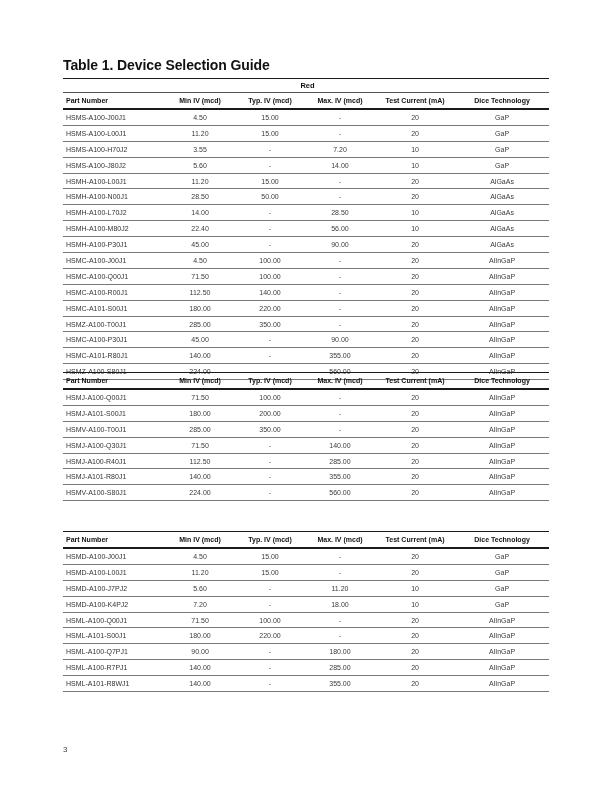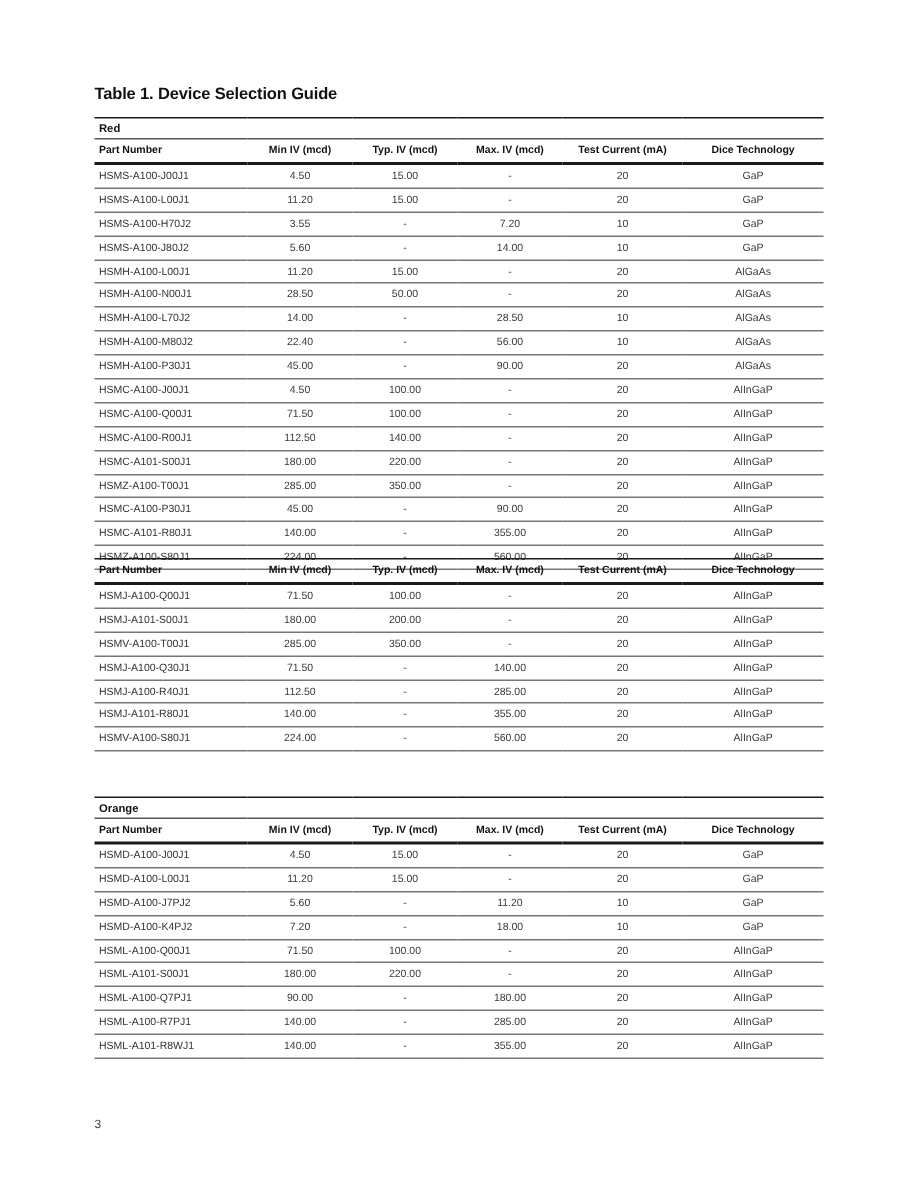--- a/index.html
+++ b/index.html
@@ -6,42 +6,42 @@
   .page{
     position:relative;
     width:612px;height:792px;
     background:#ffffff;
     font-family:"Liberation Sans",sans-serif;
     color:#333;
     overflow:hidden;
   }
   .doc-title{
     position:absolute;left:63px;top:57px;
-    font-size:11px;font-weight:bold;color:#111;
+    font-size:14px;font-weight:bold;color:#111;
     letter-spacing:-0.1px;margin:0;
   }
   .sel-table{
     position:absolute;left:63px;width:486px;
     border-collapse:collapse;table-layout:fixed;
     font-size:7px;color:#333;
     border-top:1px solid #1a1a1a;
     border-bottom:1px solid #1a1a1a;
   }
   .t-red{top:78px;}
   .t-redorange{top:372px;}
   .t-orange{top:531px;}
   col.c-part{width:21.0%;}
   col.c-min{width:14.4%;}
   col.c-typ{width:14.4%;}
   col.c-max{width:14.4%;}
   col.c-test{width:16.5%;}
   col.c-dice{width:19.3%;}
   tr.label-row td{
     height:12px;font-weight:bold;font-size:7.5px;color:#111;
-    text-align:left;padding:0 0 1px 3px;vertical-align:middle;
+    text-align:center;padding:0 0 1px 3px;vertical-align:middle;
     border-bottom:1px solid #555;
   }
   tr.header-row th{
     height:15px;font-weight:bold;font-size:7px;color:#111;
     vertical-align:middle;padding:0;
     border-bottom:2px solid #1a1a1a;
     text-align:center;
   }
   tr.header-row th.cell-part{text-align:left;padding-left:3px;}
   tbody tr.data-row td{
@@ -306,23 +306,20 @@
   <table class="sel-table t-orange">
     <colgroup>
       <col class="c-part">
         <col class="c-min">
         <col class="c-typ">
       <col class="c-max">
         <col class="c-test">
         <col class="c-dice">
     </colgroup>
     <thead>
-      <tr class="label-row">
-        <td colspan="6">Orange</td>
-      </tr>
       <tr class="header-row">
         <th class="cell-part">Part Number</th>
         <th>Min IV (mcd)</th>
         <th>Typ. IV (mcd)</th>
         <th>Max. IV (mcd)</th>
         <th>Test Current (mA)</th>
         <th>Dice Technology</th>
       </tr>
     </thead>
     <tbody>

